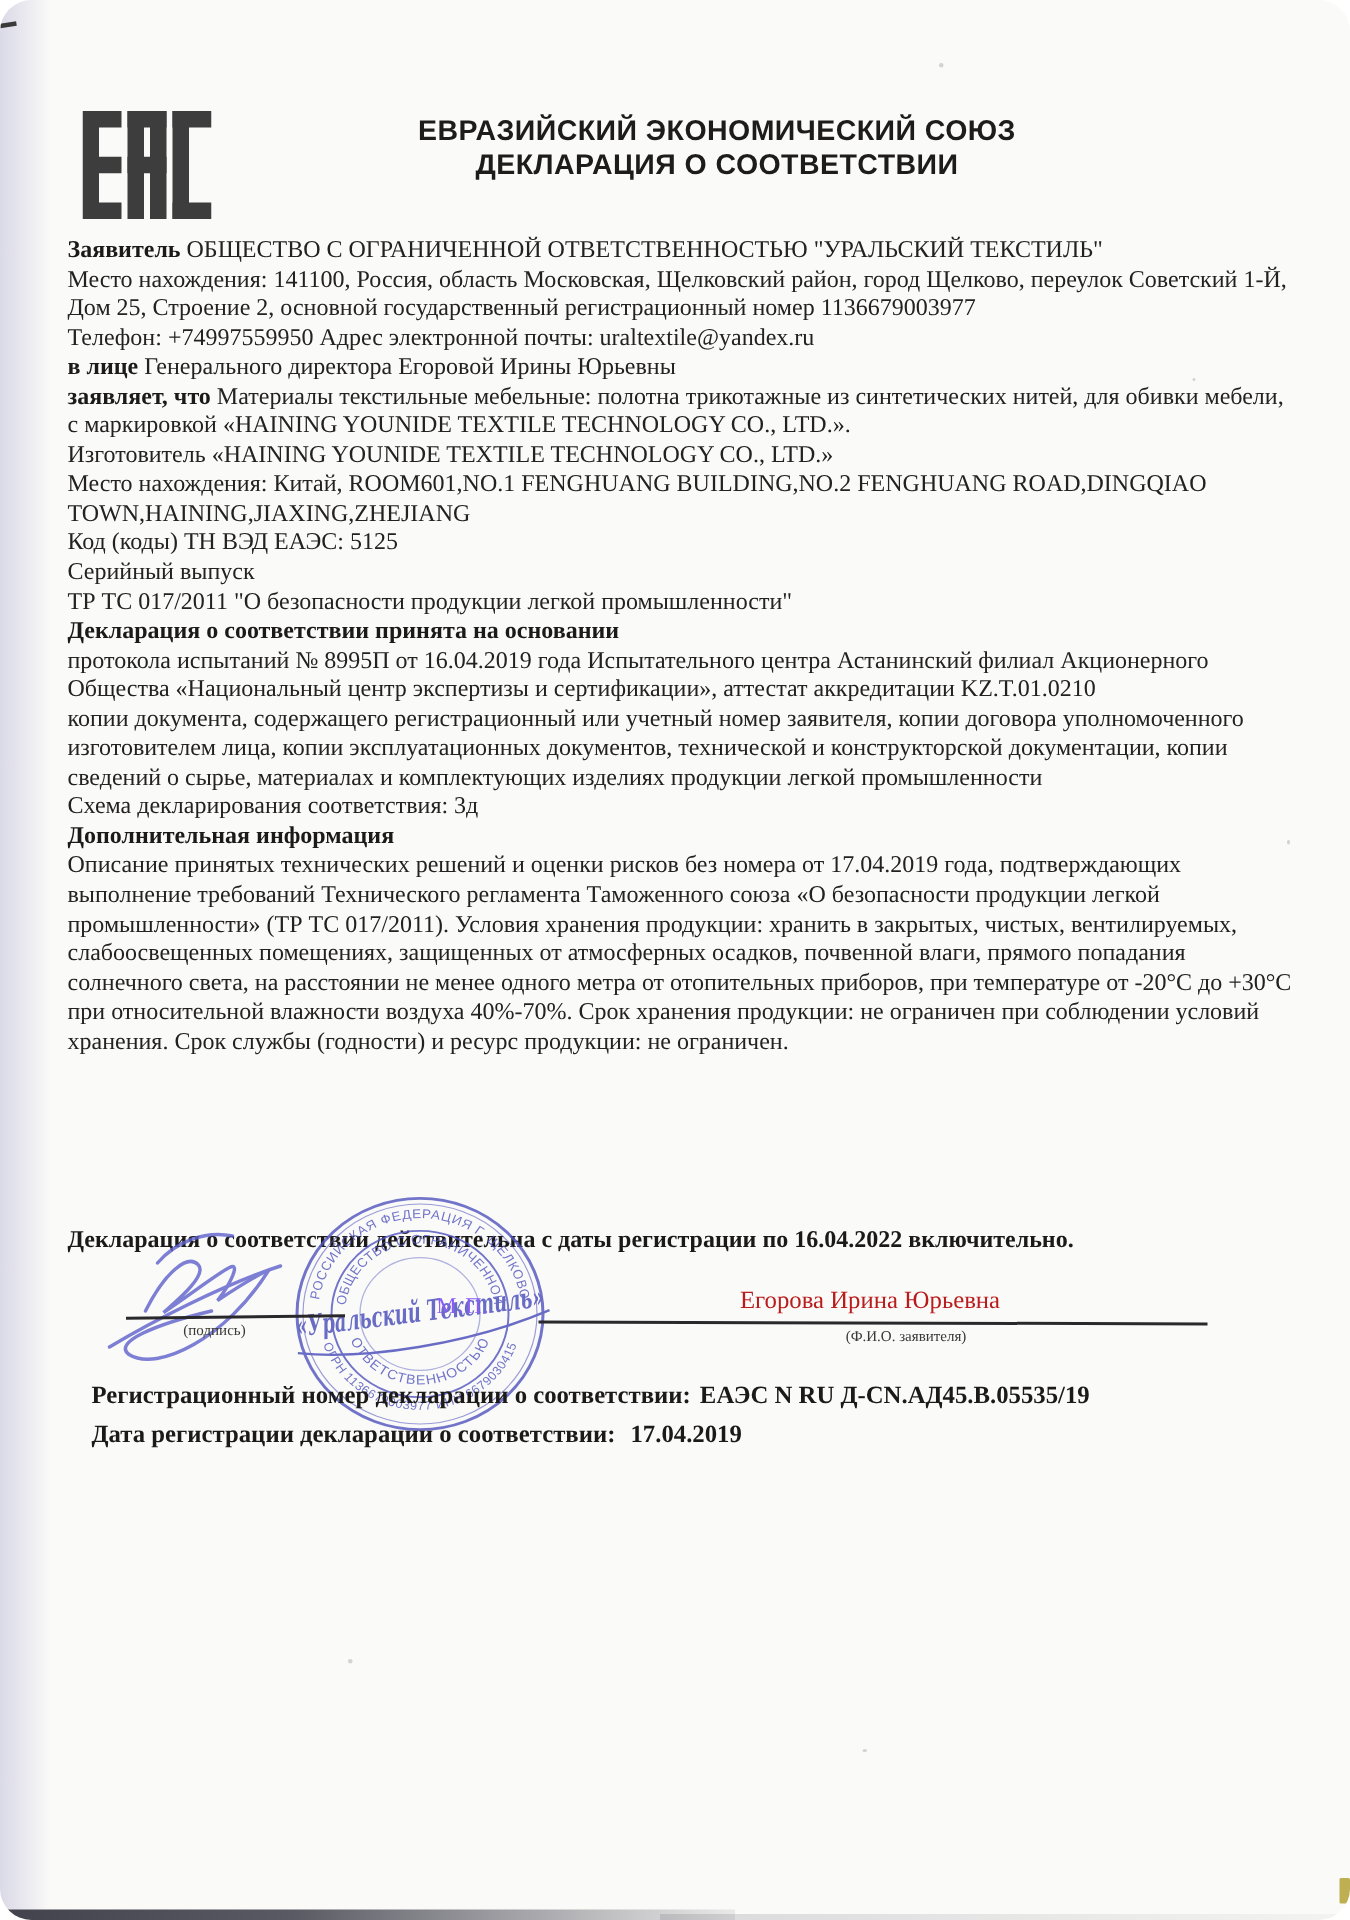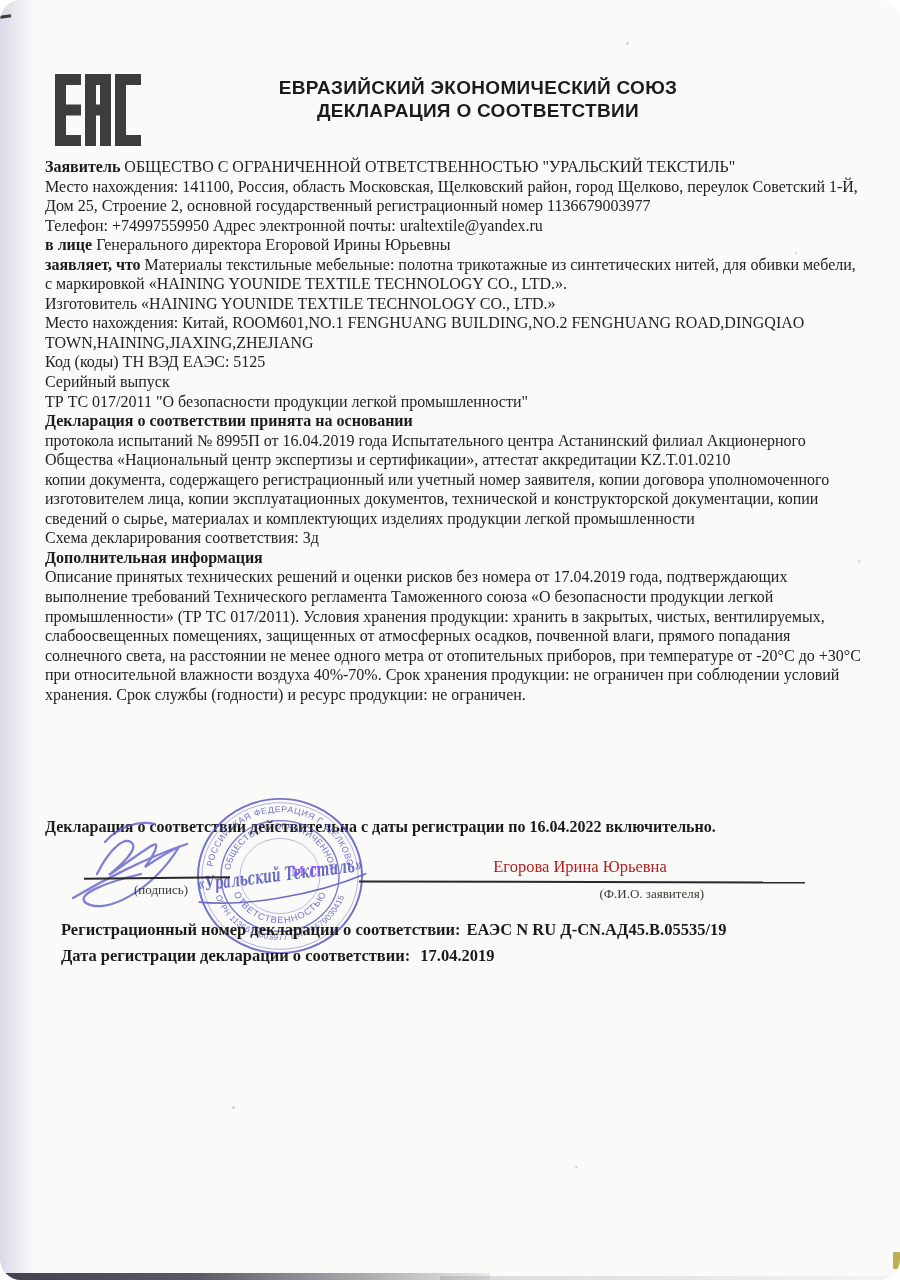--- a/index.html
+++ b/index.html
@@ -37,21 +37,21 @@
   .doc-body p{margin:0;}
   .doc-body b{color:#1b1a19;}
   .validity{
     position:absolute;left:45px;top:818px;width:821px;
     font-size:16px;font-weight:bold;color:#1b1a19;
   }
   .sig-line{position:absolute;height:2px;background:#29282b;}
   .sig-line.left{left:84px;top:877px;width:146px;transform:rotate(-0.6deg);}
   .sig-line.right{left:359px;top:881px;width:446px;transform:rotate(0.15deg);}
   .caption{
-    position:absolute;font-size:13px;color:#3a3936;text-align:right;
+    position:absolute;font-size:10px;color:#3a3936;text-align:center;
   }
   .caption.podpis{left:98px;top:882px;width:90px;}
   .caption.fio{left:504px;top:886px;width:200px;}
   .mp{
     position:absolute;left:253px;top:863px;
     font-size:15px;color:#8b5cf6;letter-spacing:1px;margin-left:38px;
   }
   .signatory{
     position:absolute;left:460px;top:857px;width:240px;
     text-align:center;font-size:16.5px;color:#b91c1c;

